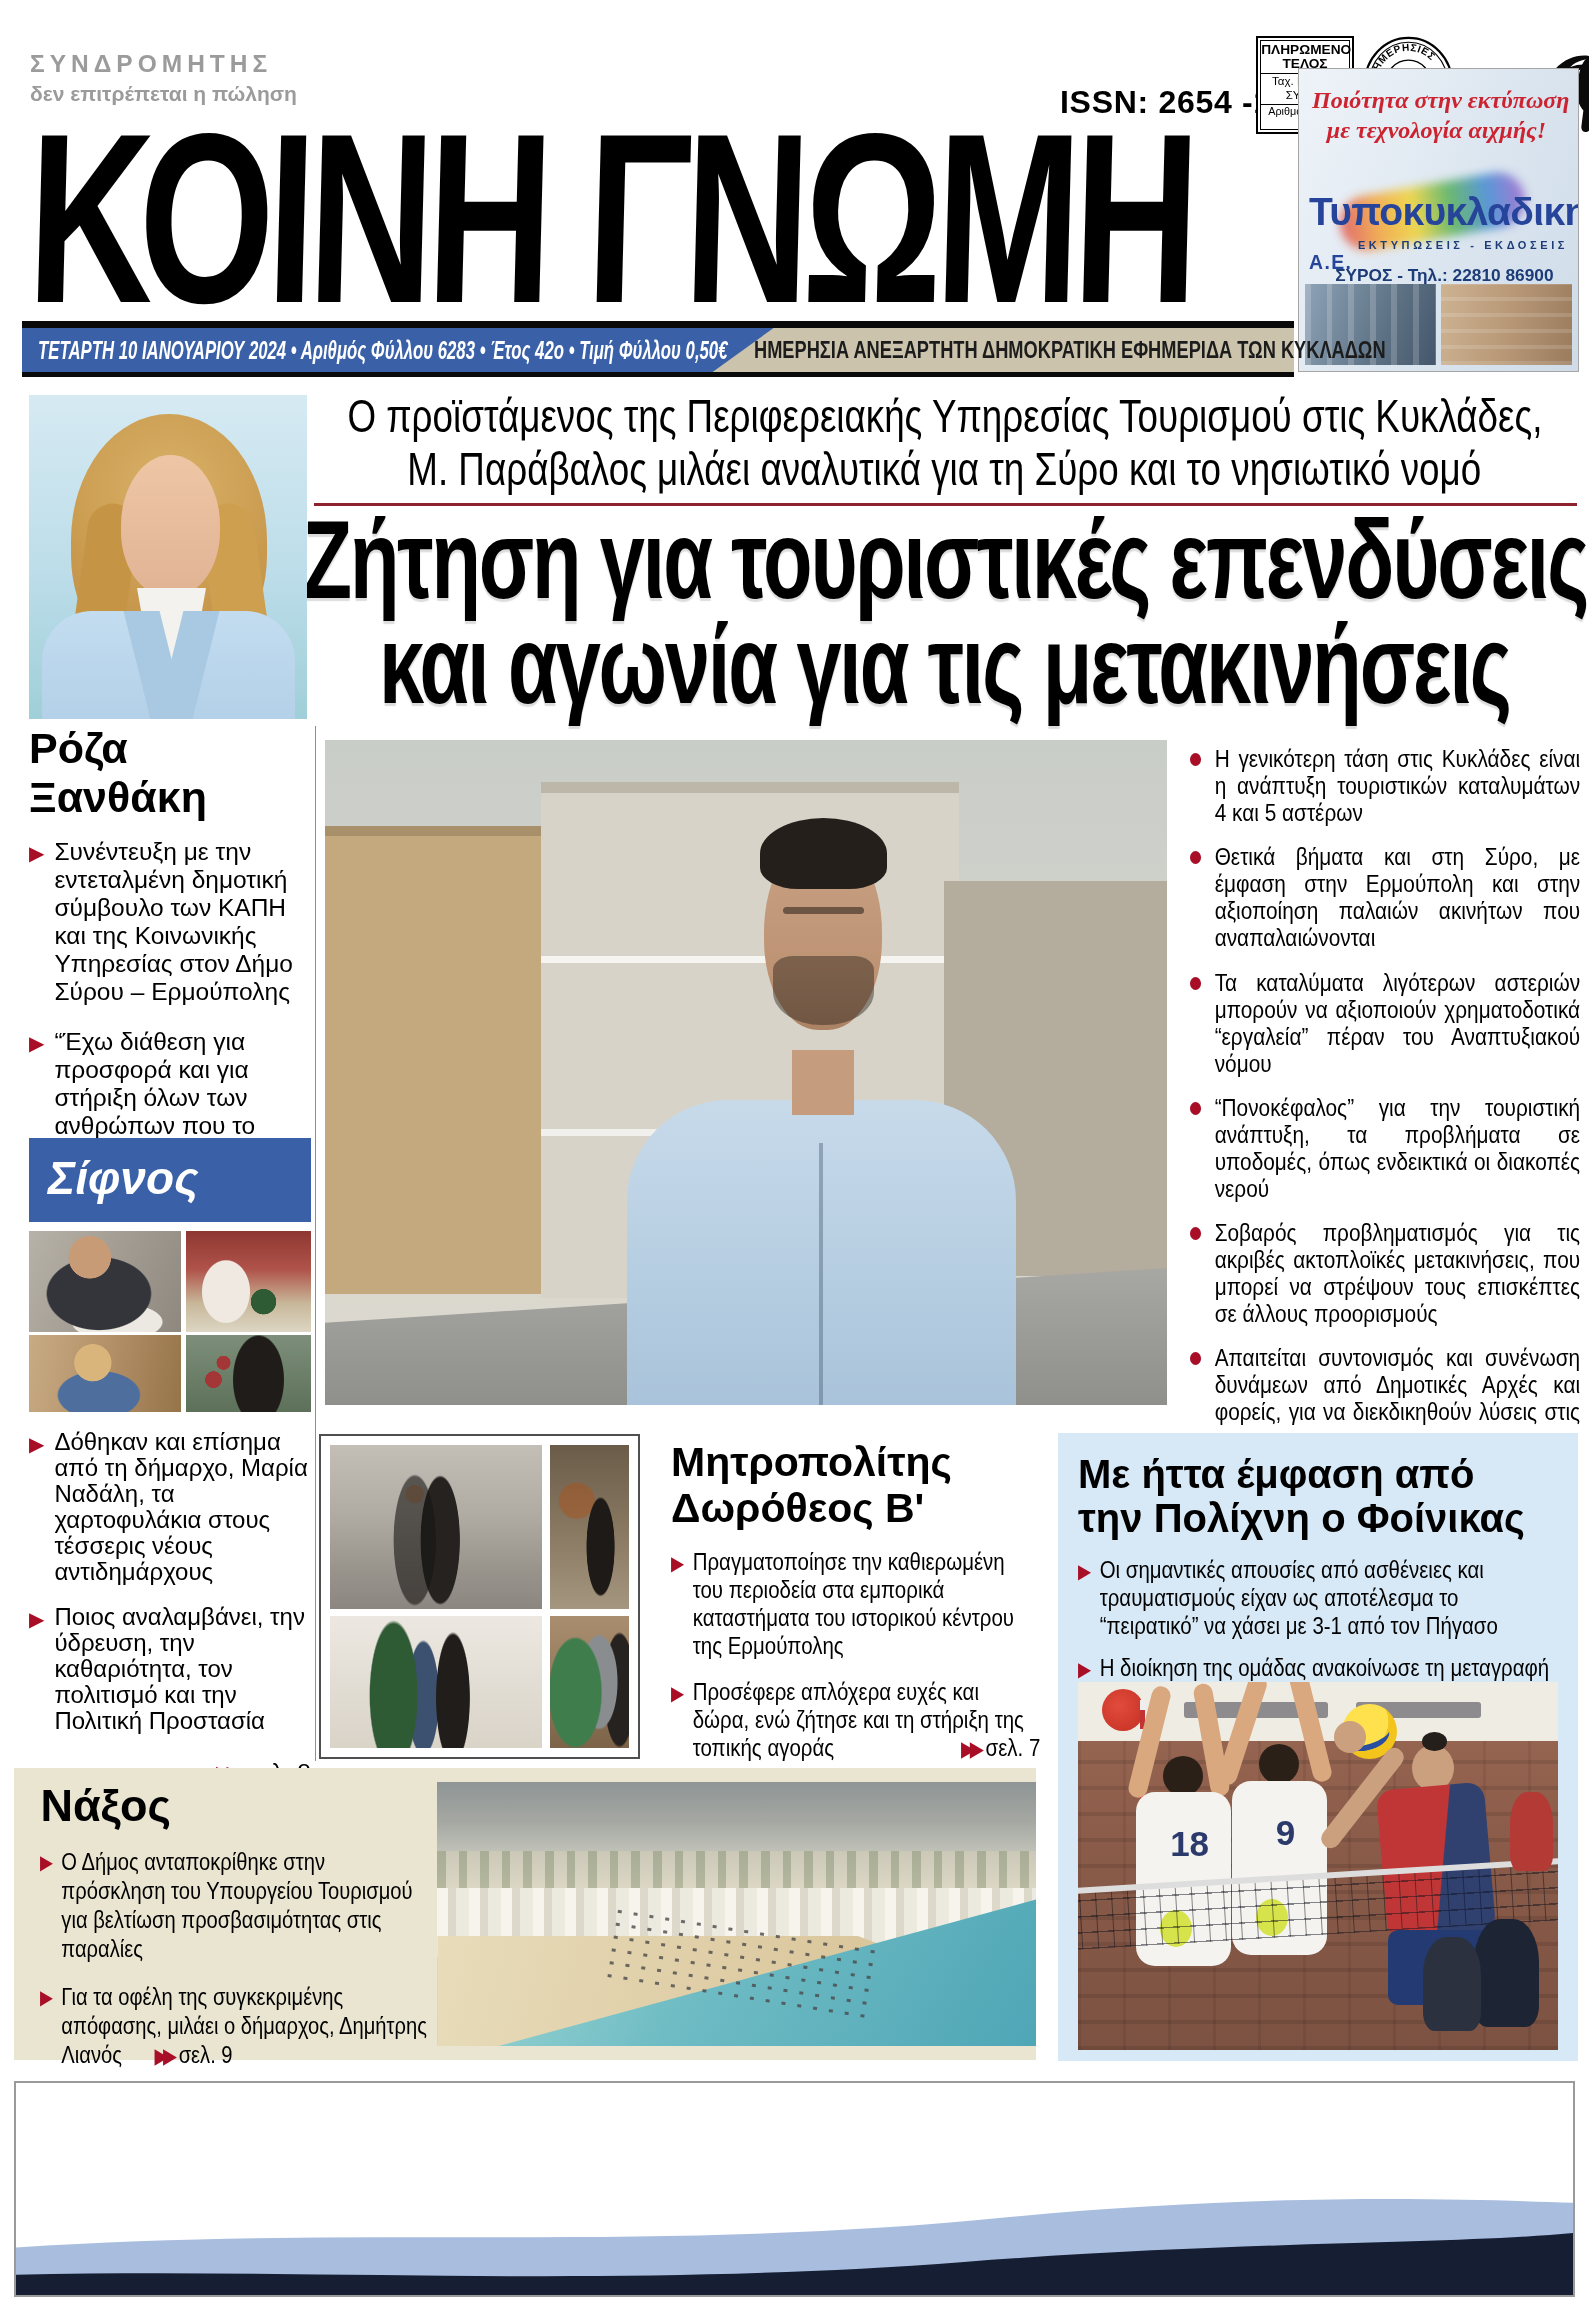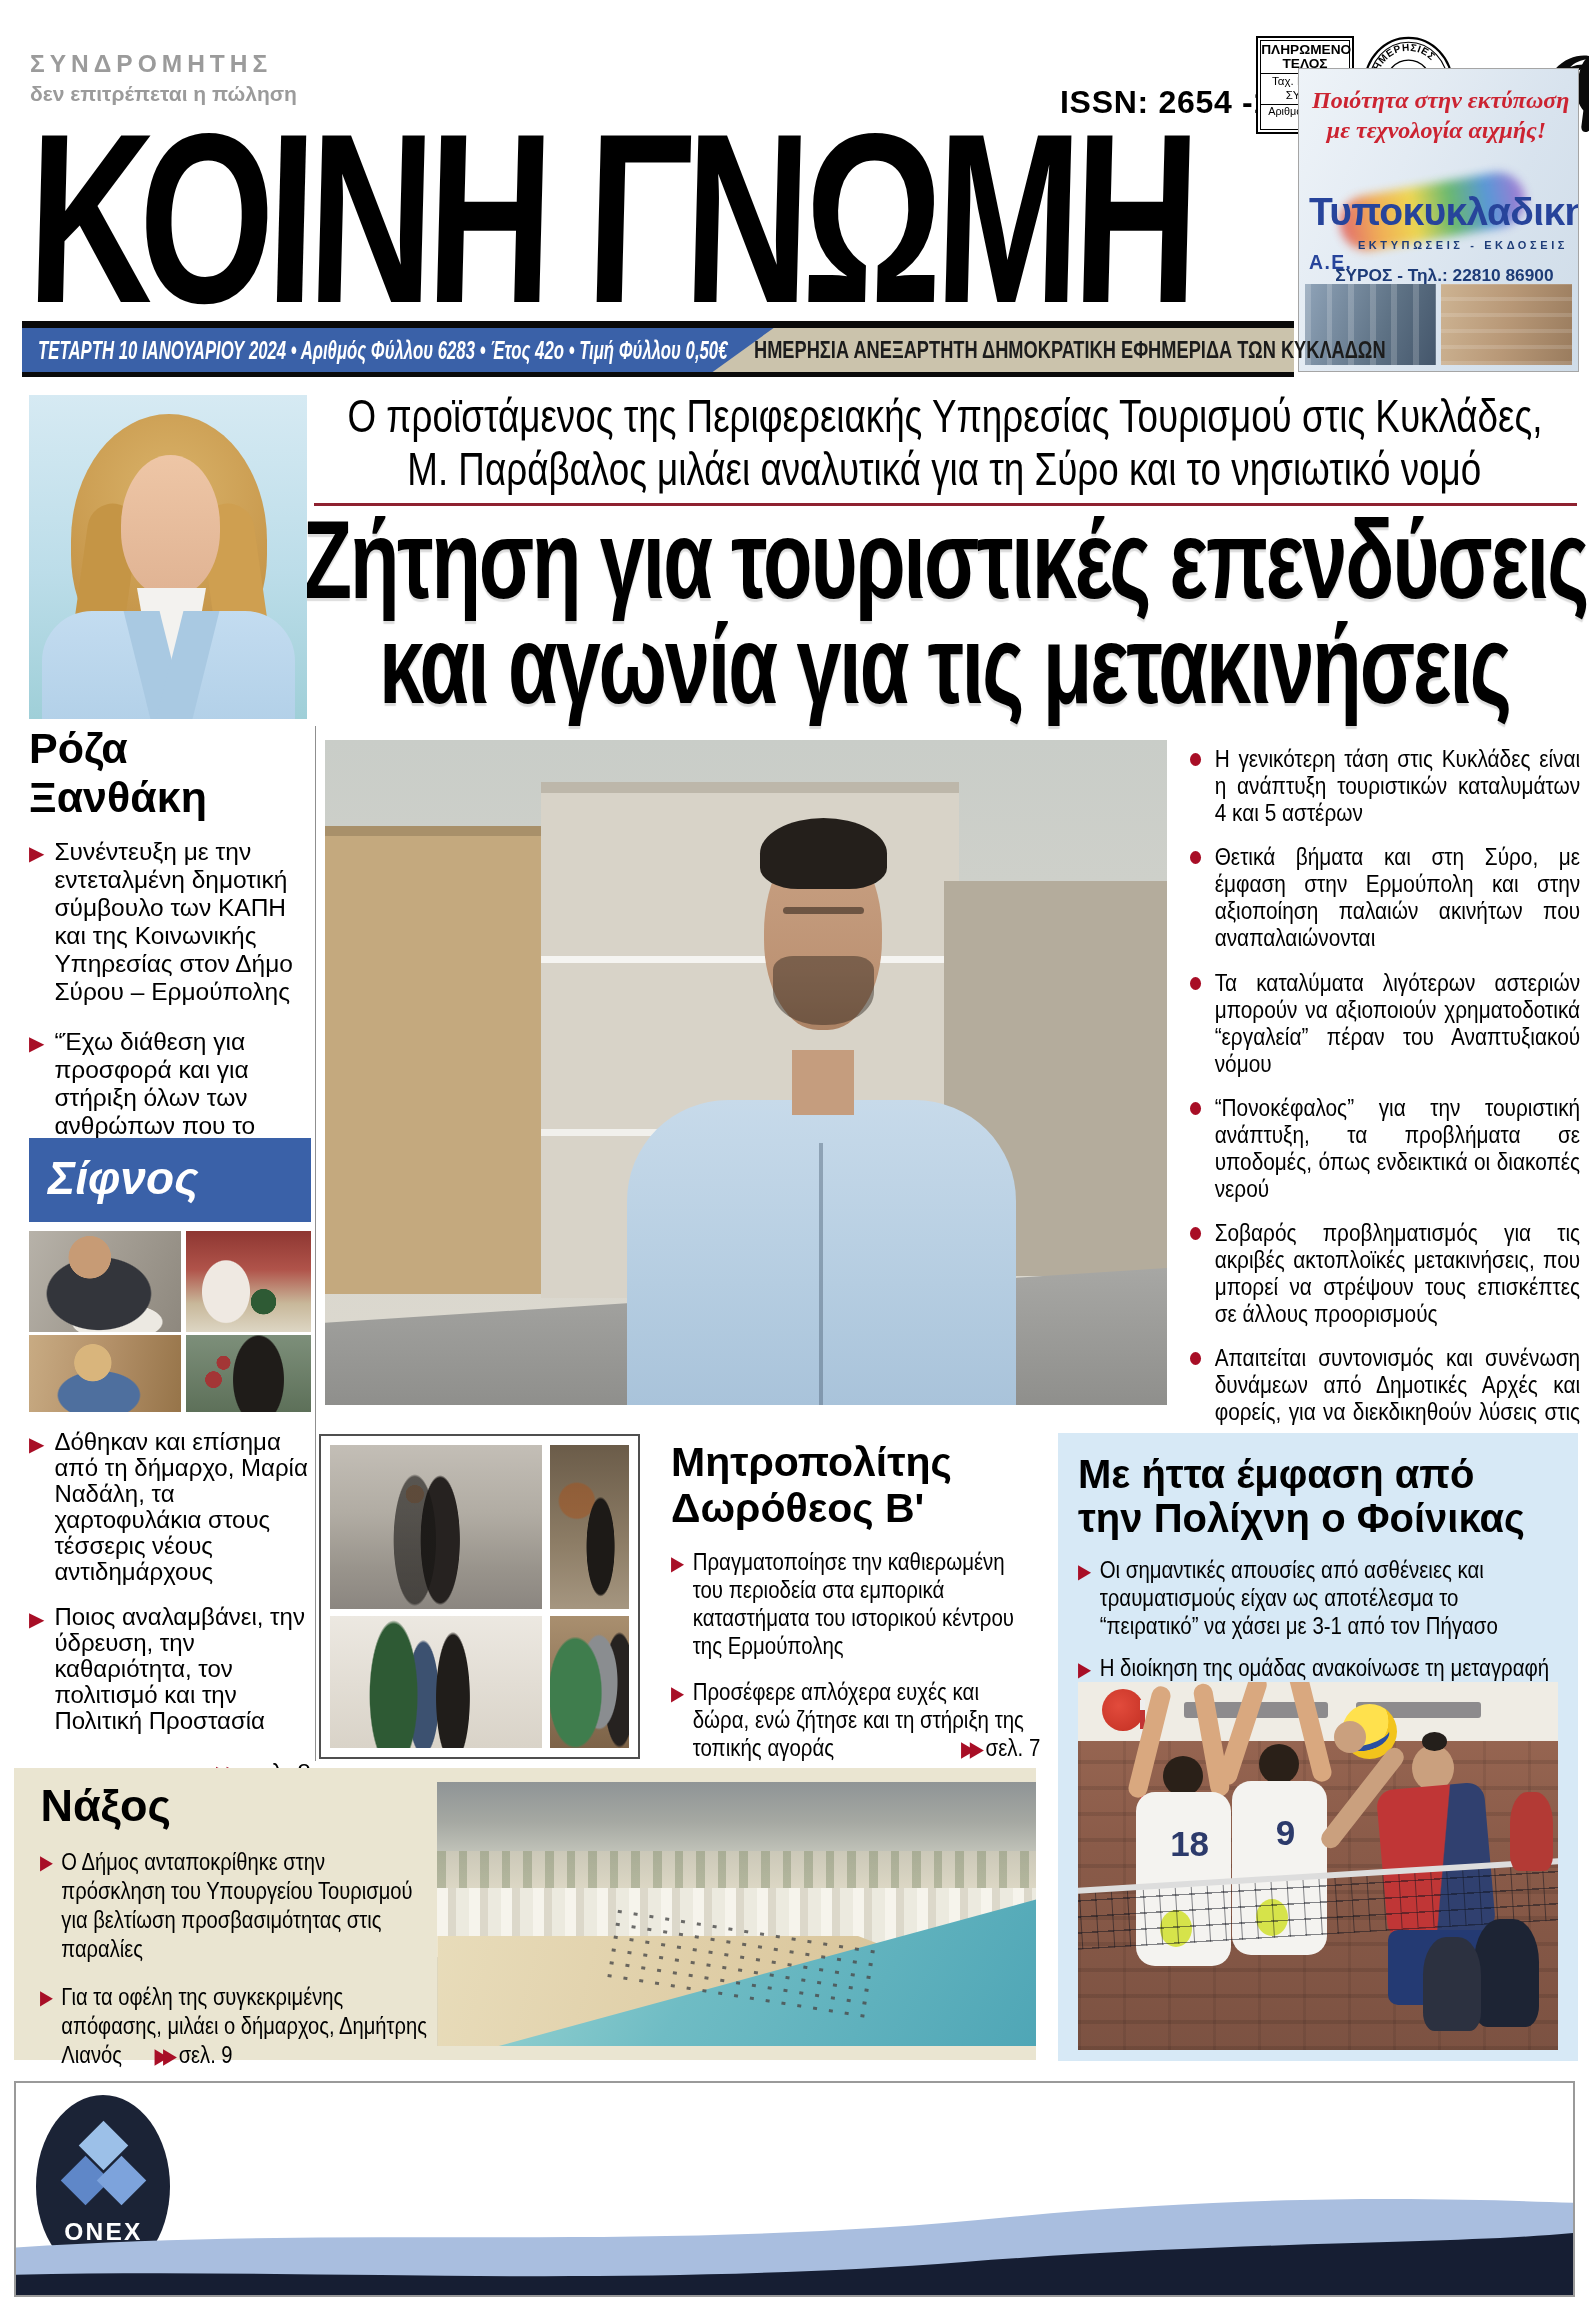--- a/index.html
+++ b/index.html
@@ -564,28 +564,20 @@
       <div class="np-m"></div>
       <div class="np-p"></div>
       <div class="np-t"></div>
       <div class="np-sand"></div>
       <div class="np-sea"></div>
       <div class="np-umb"></div>
     </div>
   </div>
 
   <div class="banner">
-    <div class="onex">
-      <div class="dias">
-        <span class="dia d1"></span>
-          <span class="dia d2"></span>
-          <span class="dia d3"></span>
-      </div>
-      <div class="onex-name">ONEX</div>
-    </div>
     <svg class="waves" viewBox="0 0 2168 150" preserveAspectRatio="none">
       <path d="M0,84 C480,52 880,92 1380,42 C1740,8 2010,16 2168,22 L2168,150 L0,150 Z" fill="#a9bedf"></path>
       <path d="M0,122 C420,112 820,142 1320,104 C1720,74 2000,80 2168,64 L2168,150 L0,150 Z" fill="#161e33"></path>
     </svg>
   </div>
 
 </div>
 
 
 </body></html>

